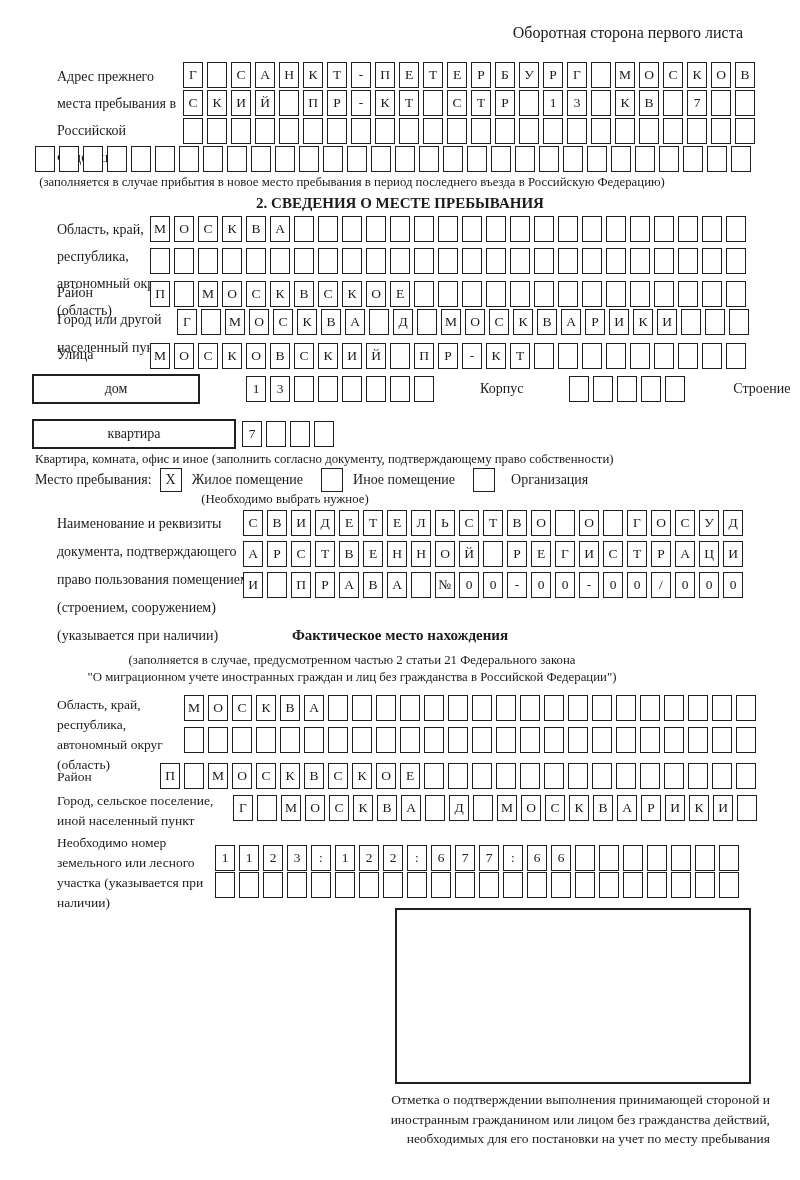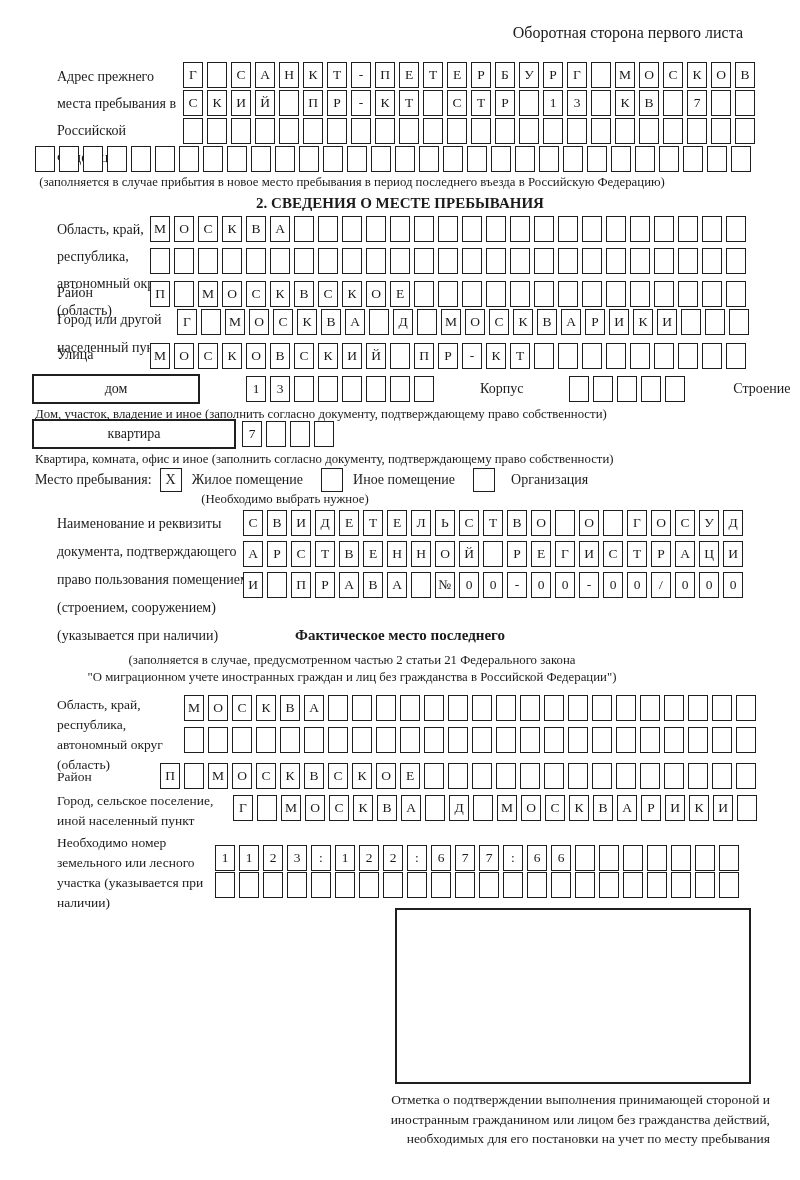--- a/index.html
+++ b/index.html
@@ -315,21 +315,20 @@
         <span class="cell"></span>
       </div>
     <div class="inline-lbl ml8">Строение</div>
     <div class="cells-inline ml6">
         <span class="cell">1</span>
         <span class="cell"></span>
         <span class="cell"></span>
         <span class="cell"></span>
       </div>
   </div>
-  <div class="abs note" style="left:35px;top:407px;">Дом, участок, владение и иное (заполнить согласно документу, подтверждающему право собственности)</div>
 
   <div class="abs row-flex" style="left:32px;top:419px;">
     <div class="wide-box" style="width:204px;">квартира</div>
     <div class="cells-inline ml6">
         <span class="cell">7</span>
         <span class="cell"></span>
         <span class="cell"></span>
         <span class="cell"></span>
       </div>
   </div>
@@ -410,21 +409,21 @@
       <span class="cell">0</span>
       <span class="cell">-</span>
       <span class="cell">0</span>
       <span class="cell">0</span>
       <span class="cell">/</span>
       <span class="cell">0</span>
       <span class="cell">0</span>
       <span class="cell">0</span>
     </div>
 
-  <div class="abs title" style="left:0;top:627px;">Фактическое место последнего</div>
+  <div class="abs title" style="left:0;top:627px;">Фактическое место нахождения</div>
   <div class="abs note-c" style="left:0;top:653px;">(заполняется в случае, предусмотренном частью 2 статьи 21 Федерального закона</div>
   <div class="abs note-c" style="left:0;top:670px;">"О миграционном учете иностранных граждан и лиц без гражданства в Российской Федерации")</div>
 
   <div class="abs lbl-tight" style="left:57px;top:695px;width:135px;">Область, край, республика, автономный округ (область)</div>
   <div class="abs cells" style="left:184px;top:695px;">
       <span class="cell">М</span>
       <span class="cell">О</span>
       <span class="cell">С</span>
       <span class="cell">К</span>
       <span class="cell">В</span>

